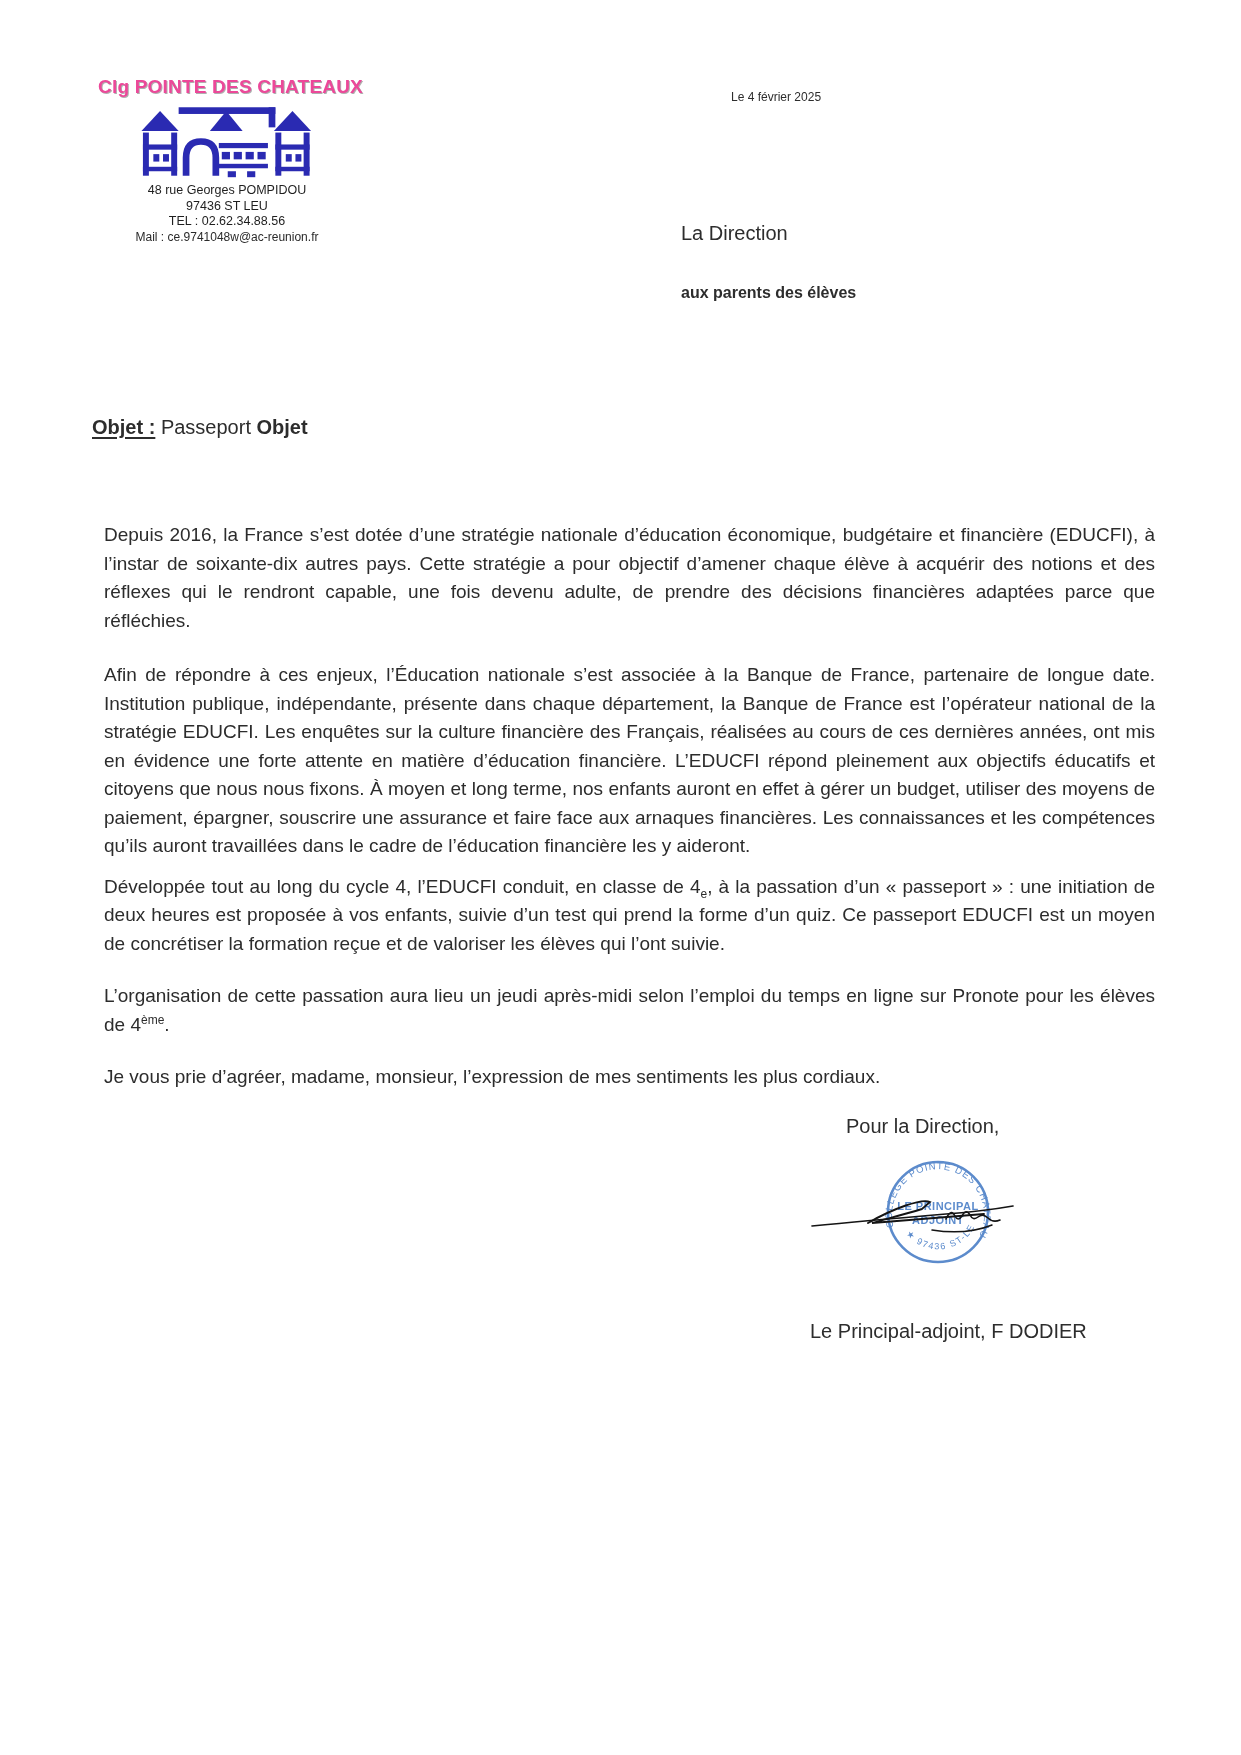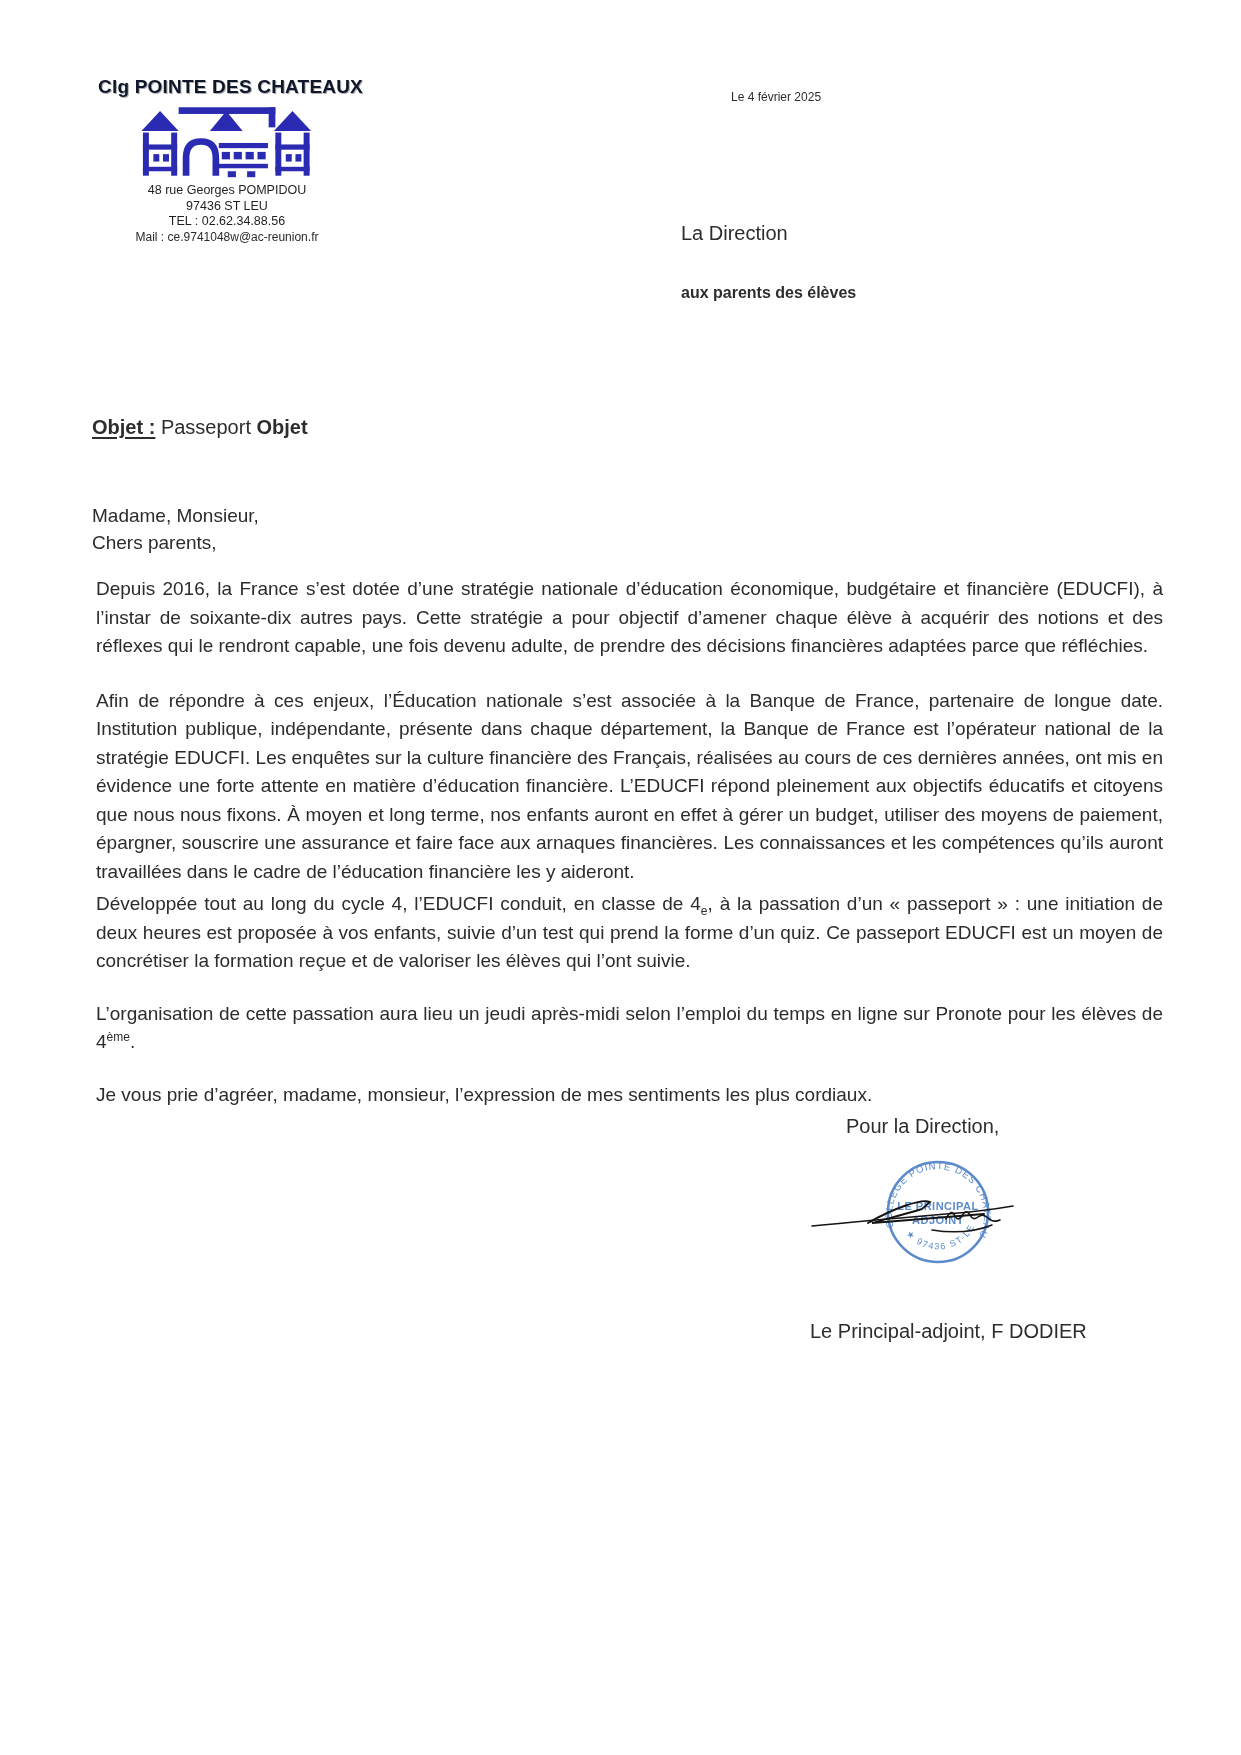--- a/index.html
+++ b/index.html
@@ -11,42 +11,42 @@
     background: #ffffff;
     font-family: "Liberation Sans", sans-serif;
     color: #2d2d2d;
     overflow: hidden;
   }
   .abs { position: absolute; }
 
   
   .letterhead { left: 98px; top: 76px; width: 258px; text-align: center; }
   .logo-title {
-    font-size: 19px; font-weight: 700; color: #0f172a;
+    font-size: 19px; font-weight: 700; color: #ec4899;
     letter-spacing: 0.2px; white-space: nowrap;
     text-shadow: 1px 1px 0 rgba(110,110,110,0.55);
   }
   .castle-svg { display: block; margin: 4px auto 5px auto; }
   .lh-address { font-size: 12.5px; line-height: 15.5px; color: #1f1f1f; }
   .lh-address .mail-line { font-size: 12px; color: #2a2a2a; }
 
   
   .date-line   { left: 691px; top: 90px;  font-size: 12px; margin-left: 40px; }
   .sender-line { left: 681px; top: 222px; font-size: 20px; }
   .recipient-block { left: 681px; top: 278px; font-size: 16px; font-weight: 700; line-height: 30px; }
 
   
   .subject-line { left: 92px; top: 416px; font-size: 20px; }
   .subject-label { font-weight: 700; text-decoration: underline; text-underline-offset: 3px; }
   .subject-bold { font-weight: 700; }
 
   
   .body-block { left: 92px; top: 502px; width: 1075px; font-size: 19px; line-height: 28.5px; color: #2c2c2c; }
   .salutation { line-height: 27px; }
-  .body-block p { margin: 4px; text-align: justify; }
+  .body-block p { margin: 12px; text-align: justify; }
   .p-first  { margin-top: 19px !important; }
   .p-gap    { margin-top: 26px !important; }
   .p-gap-sm { margin-top: 24px !important; }
   .body-block sub { font-size: 12px; line-height: 0; }
   .body-block sup { font-size: 12px; line-height: 0; }
 
   
   .closing-intro  { left: 846px; top: 1115px; font-size: 20px; }
   .stamp-signature { left: 770px; top: 1146px; }
   .signatory-line { left: 810px; top: 1320px; font-size: 20px; }
@@ -105,24 +105,20 @@
   <div class="abs sender-line">La Direction</div>
   <div class="abs recipient-block">
     <div>aux parents des élèves</div>
   </div>
 
   <div class="abs subject-line">
     <span class="subject-label">Objet :</span><span> Passeport </span><span class="subject-bold">Objet</span>
   </div>
 
   <div class="abs body-block">
-    <div class="salutation">
-      <div>Madame, Monsieur,</div>
-      <div>Chers parents,</div>
-    </div>
     <p class="p-first">Depuis 2016, la France s’est dotée d’une stratégie nationale d’éducation économique, budgétaire et financière (EDUCFI), à l’instar de soixante-dix autres pays. Cette stratégie a pour objectif d’amener chaque élève à acquérir des notions et des réflexes qui le rendront capable, une fois devenu adulte, de prendre des décisions financières adaptées parce que réfléchies.</p>
     <p class="p-gap">Afin de répondre à ces enjeux, l’Éducation nationale s’est associée à la Banque de France, partenaire de longue date. Institution publique, indépendante, présente dans chaque département, la Banque de France est l’opérateur national de la stratégie EDUCFI. Les enquêtes sur la culture financière des Français, réalisées au cours de ces dernières années, ont mis en évidence une forte attente en matière d’éducation financière. L’EDUCFI répond pleinement aux objectifs éducatifs et citoyens que nous nous fixons. À moyen et long terme, nos enfants auront en effet à gérer un budget, utiliser des moyens de paiement, épargner, souscrire une assurance et faire face aux arnaques financières. Les connaissances et les compétences qu’ils auront travaillées dans le cadre de l’éducation financière les y aideront.</p>
     <p><span>Développée tout au long du cycle 4, l’EDUCFI conduit, en classe de 4</span><sub>e</sub><span>, à la passation d’un « passeport » : une initiation de deux heures est proposée à vos enfants, suivie d’un test qui prend la forme d’un quiz. Ce passeport EDUCFI est un moyen de concrétiser la formation reçue et de valoriser les élèves qui l’ont suivie.</span></p>
     <p class="p-gap-sm"><span>L’organisation de cette passation aura lieu un jeudi après-midi selon l’emploi du temps en ligne sur Pronote pour les élèves de 4</span><sup>ème</sup><span>.</span></p>
     <p class="p-gap-sm">Je vous prie d’agréer, madame, monsieur, l’expression de mes sentiments les plus cordiaux.</p>
   </div>
 
   <div class="abs closing-intro">Pour la Direction,</div>
 
   <svg class="abs stamp-signature" width="290" height="150" viewBox="0 0 290 150" aria-hidden="false">

